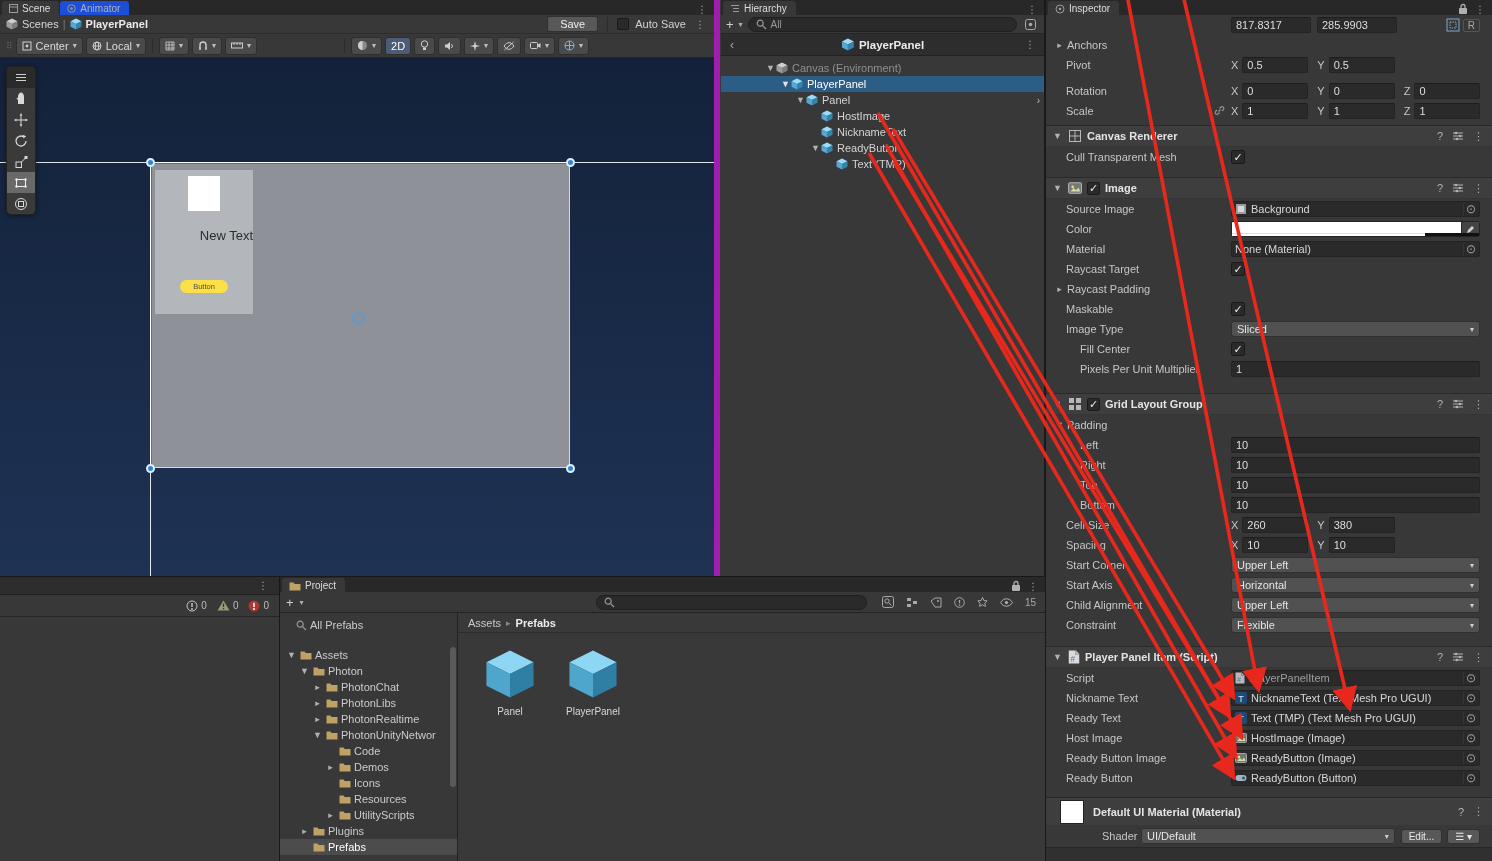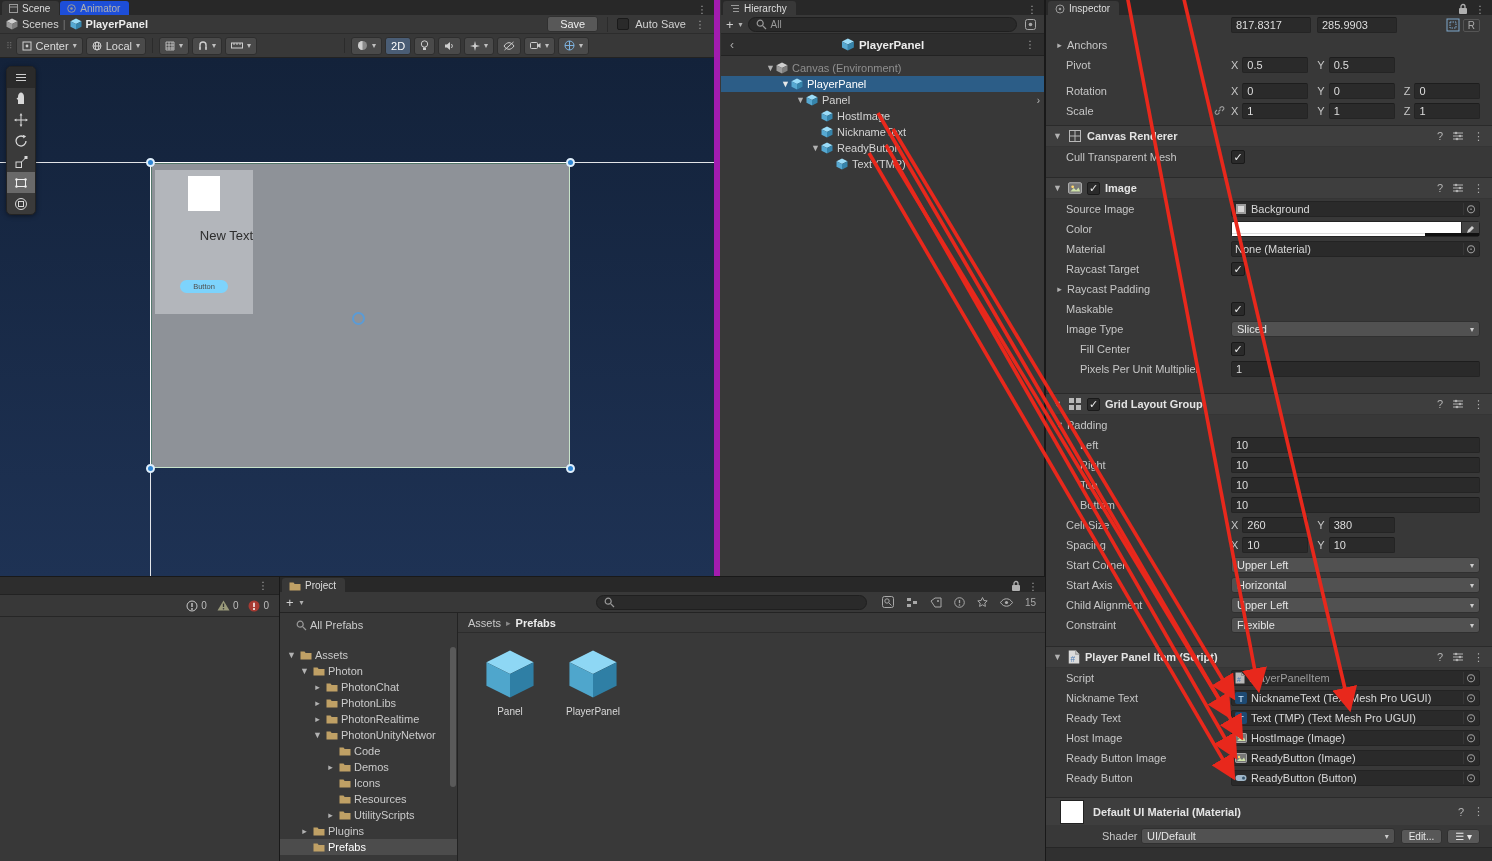--- a/index.html
+++ b/index.html
@@ -51,21 +51,21 @@
            border-radius:5px; overflow:hidden; box-shadow:0 1px 5px rgba(0,0,0,.45); }
   .tool { height:21px; display:flex; align-items:center; justify-content:center; }
   .tool.head { background:#2a2a2a; }
   .tool.sel { background:#696969; }
   .wline { position:absolute; background:rgba(255,255,255,.88); }
   .canvas-rect { position:absolute; left:150px; top:104px; width:420px; height:306px; border:1px solid rgba(255,255,255,.9); }
   .panel-fill { position:absolute; left:152px; top:106px; width:417px; height:303px; background:#8e9298; outline:1px solid rgba(160,220,160,.45); }
   .item-card { position:absolute; left:155px; top:112px; width:98px; height:144px; background:#b3b6bb; }
   .host-sq { position:absolute; left:33px; top:6px; width:32px; height:35px; background:#ffffff; }
   .card-title { position:absolute; left:0; top:58px; width:100%; text-align:right; font-size:13px; color:#2d2d2d; }
-  .mini-btn { position:absolute; left:25px; top:110px; width:48px; height:13px; background:#7dd3fc; border-radius:7px;
+  .mini-btn { position:absolute; left:25px; top:110px; width:48px; height:13px; background:#fde047; border-radius:7px;
               font-size:7.5px; color:#4f4f4f; line-height:13px; text-align:center; }
   .gizmo { position:absolute; left:352px; top:254px; width:13px; height:13px; border:2px solid #5b9bd5; border-radius:50%; }
   .handle { position:absolute; width:9px; height:9px; border-radius:50%; background:#2f86d4; border:2px solid #dfeefb; }
 
   
   #console { left:0; top:576px; width:280px; height:285px; background:#383838; border-right:1px solid #191919; border-top:1px solid #191919; }
   .con-head { height:18px; background:#2d2d2d; border-bottom:1px solid #222; display:flex; align-items:center; justify-content:flex-end; padding:0 8px; }
   .con-tools { height:22px; background:#383838; border-bottom:1px solid #262626; display:flex; align-items:center; justify-content:flex-end; gap:10px; padding:0 10px; }
   .badge { display:flex; align-items:center; gap:3px; font-size:10px; color:#bdbdbd; }
 

